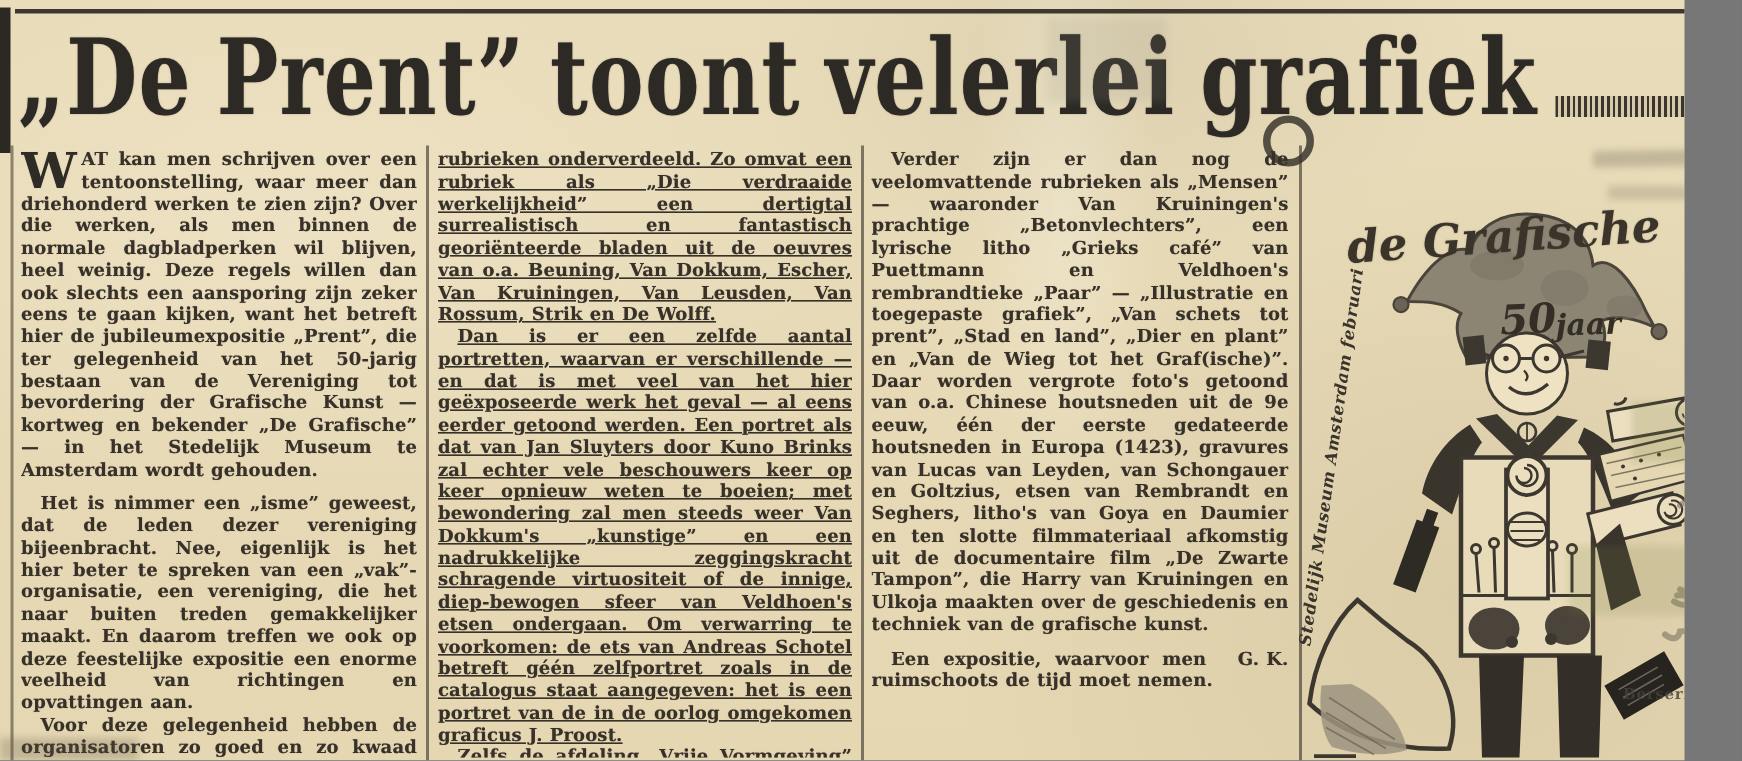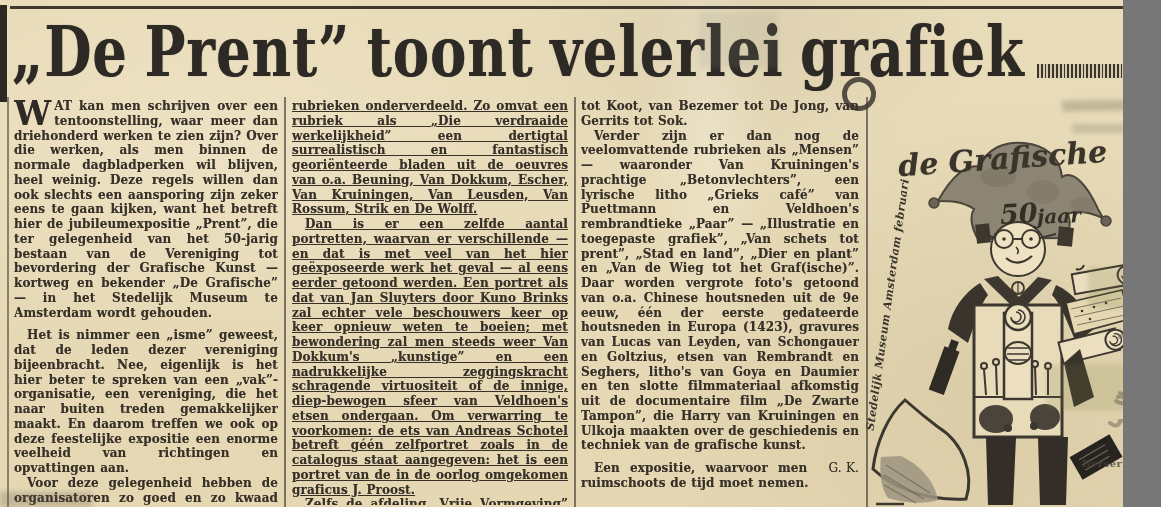--- a/index.html
+++ b/index.html
@@ -39,21 +39,21 @@
   
   .col{position:absolute;top:99px;height:406px;overflow:hidden;
        font-size:12px;line-height:14.75px;font-weight:bold;color:#383129;
        text-align:justify;letter-spacing:.1px;word-spacing:.5px;
        text-shadow:0 0 .5px rgba(56,49,41,.5);}
   .c1{left:14px;width:264px;} .c2{left:292px;width:276px;text-decoration:underline;} .c3{left:581px;width:278px;}
   .para{margin:0;}
   .para.indent{text-indent:13px;}
   .para.gap{margin-top:8px;}
   .dropcap{float:left;font-size:33px;line-height:27px;font-weight:bold;padding:1px 3px 0 0;color:#2f2b25;}
-  .byline{float:right;font-weight:normal;padding-left:8px;}
+  .byline{float:right;font-weight:bold;padding-left:8px;}
   
   .illus-caption-main{
     position:absolute;left:898px;top:143px;font-size:30px;line-height:32px;
     font-style:italic;font-weight:bold;color:#3a342b;transform:rotate(-4deg);
     letter-spacing:0px;white-space:nowrap;text-shadow:0 0 1px rgba(58,52,43,.5);
   }
   .illus-50{position:absolute;left:1000px;top:198px;font-size:27px;font-style:italic;font-weight:bold;color:#332e26;transform:rotate(-3deg);}
   .illus-jaar{position:absolute;left:1037px;top:204px;font-size:20px;font-style:italic;font-weight:bold;color:#332e26;transform:rotate(-2deg);}
   .illus-side-caption{
     position:absolute;left:870px;top:424px;width:212px;font-size:11px;font-weight:bold;font-style:italic;
@@ -89,21 +89,20 @@
       <p class="para indent">Voor deze gelegenheid hebben de organisatoren zo goed en zo kwaad als dat soms ging, een en ander in verschillende</p>
     </div>
   <div class="divider d1"></div>
   <div class="col c2">
       <p class="para">rubrieken onderverdeeld. Zo omvat een rubriek als „Die verdraaide werkelijkheid” een dertigtal surrealistisch en fantastisch georiënteerde bladen uit de oeuvres van o.a. Beuning, Van Dokkum, Escher, Van Kruiningen, Van Leusden, Van Rossum, Strik en De Wolff.</p>
       <p class="para indent">Dan is er een zelfde aantal portretten, waarvan er verschillende — en dat is met veel van het hier geëxposeerde werk het geval — al eens eerder getoond werden. Een portret als dat van Jan Sluyters door Kuno Brinks zal echter vele beschouwers keer op keer opnieuw weten te boeien; met bewondering zal men steeds weer Van Dokkum's „kunstige” en een nadrukkelijke zeggingskracht schragende virtuositeit of de innige, diep-bewogen sfeer van Veldhoen's etsen ondergaan. Om verwarring te voorkomen: de ets van Andreas Schotel betreft géén zelfportret zoals in de catalogus staat aangegeven: het is een portret van de in de oorlog omgekomen graficus J. Proost.</p>
       <p class="para indent">Zelfs de afdeling „Vrije Vormgeving” biedt voor elck wat wils: van Escher</p>
     </div>
   <div class="divider d2"></div>
   <div class="col c3">
-      <p class="para">tot Koot, van Bezemer tot De Jong, van Gerrits tot Sok.</p>
       <p class="para indent">Verder zijn er dan nog de veelomvattende rubrieken als „Mensen” — waaronder Van Kruiningen's prachtige „Betonvlechters”, een lyrische litho „Grieks café” van Puettmann en Veldhoen's rembrandtieke „Paar” — „Illustratie en toegepaste grafiek”, „Van schets tot prent”, „Stad en land”, „Dier en plant” en „Van de Wieg tot het Graf(ische)”. Daar worden vergrote foto's getoond van o.a. Chinese houtsneden uit de 9e eeuw, één der eerste gedateerde houtsneden in Europa (1423), gravures van Lucas van Leyden, van Schongauer en Goltzius, etsen van Rembrandt en Seghers, litho's van Goya en Daumier en ten slotte filmmateriaal afkomstig uit de documentaire film „De Zwarte Tampon”, die Harry van Kruiningen en Ulkoja maakten over de geschiedenis en techniek van de grafische kunst.</p>
       <p class="para indent gap"><span class="byline">G. K.</span>Een expositie, waarvoor men ruimschoots de tijd moet nemen.</p>
     </div>
   <div class="divider d3"></div>
 
   <svg class="jester" width="285" height="410" viewBox="0 0 285 410" xmlns="http://www.w3.org/2000/svg">
 
     <g>
       <path d="M70,104 C84,78 100,66 112,70 C118,52 136,44 156,46 C178,48 192,60 194,80
                C206,72 220,90 230,112 L235,121 C223,116 210,112 200,117

